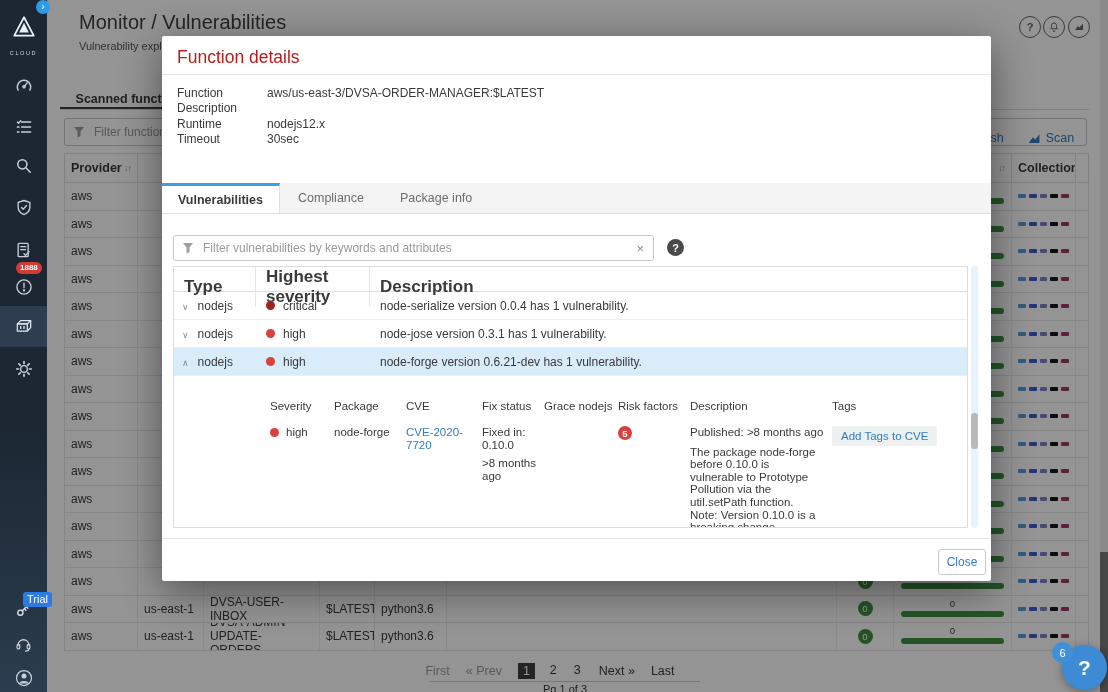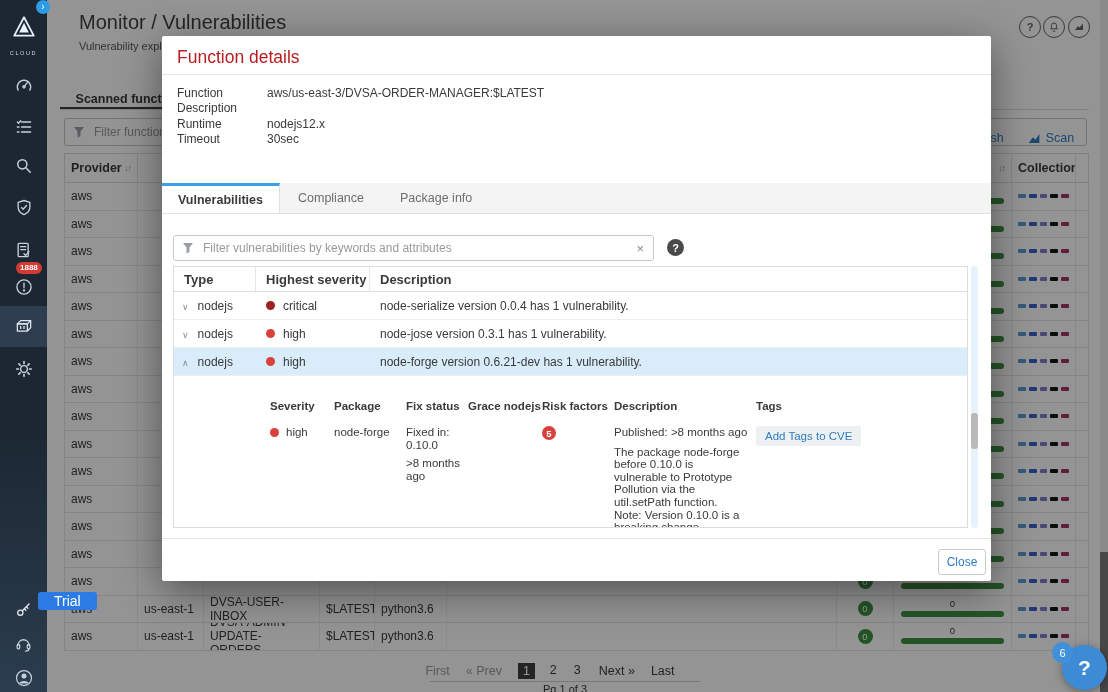--- a/index.html
+++ b/index.html
@@ -9,22 +9,22 @@
 
   
   .sidebar{position:absolute;left:0;top:0;width:47px;height:692px;z-index:40;
            background:linear-gradient(180deg,#1c2733 0%,#1c2733 62%,#2b3d4f 100%)}
   .sicon{position:absolute;left:0;width:47px;display:flex;justify-content:center}
   .brand-txt{position:absolute;top:50px;left:0;width:47px;text-align:center;color:#cfd8e0;
              font-size:5.5px;letter-spacing:1.6px}
   .side-hl{position:absolute;left:0;top:306px;width:47px;height:41px;background:#2e3e50}
   .red-badge{position:absolute;left:16px;top:262px;background:#d23b33;color:#fff;font-size:8px;
              font-weight:bold;border-radius:7px;padding:2px 4px;line-height:1;z-index:2}
-  .trial-badge{position:absolute;left:38px;top:592px;background:#2c7be5;color:#fff;font-size:14px;
-               border-radius:3px;padding:2px 16px;line-height:1;z-index:2}
+  .trial-badge{position:absolute;left:23px;top:592px;background:#2c7be5;color:#fff;font-size:11px;
+               border-radius:3px;padding:2px 4px;line-height:1;z-index:2}
   .expand-dot{position:absolute;left:36px;top:0;width:14px;height:14px;border-radius:50%;
               background:#2e9be6;color:#fff;font-size:10px;line-height:13px;text-align:center;z-index:45}
 
   
   .page-title{left:79px;top:11px;font-size:20px;color:#414141}
   .page-sub{left:79px;top:40px;font-size:11px;color:#555}
   .hcirc{top:16px;width:20px;height:20px;border:1.5px solid #666;border-radius:50%;
          display:flex;align-items:center;justify-content:center;color:#666;font-size:11px;font-weight:bold}
   .fn-tab{left:60px;top:92px;width:143px;text-align:center;font-weight:bold;font-size:12.5px}
   .fn-tab-line{left:60px;top:107px;width:143px;height:3px;background:#3f3f3f}
@@ -88,35 +88,35 @@
   .m-tab{padding:0 18px;display:flex;align-items:center}
   .m-tab.active{background:#fff;border-top:3px solid #3aa0e8;border-right:1px solid #e0e0e0;
                 font-weight:bold;color:#3a3a3a;padding:0 16px}
   .m-filter{left:11px;top:199px;width:481px;height:26px;border:1px solid #c9c9c9;border-radius:3px;
             display:flex;align-items:center;padding-left:8px;box-sizing:border-box}
   .m-x{padding:0 9px;color:#8a8a8a;font-size:13px}
   .m-help{left:505px;top:203px;width:17px;height:17px;background:#4a4a4a;border-radius:50%;color:#fff;
           font-size:11px;font-weight:bold;display:flex;align-items:center;justify-content:center}
   .v-table{left:11px;top:230px;width:795px;height:262px;border:1px solid #ddd;box-sizing:border-box;overflow:hidden}
   .v-head{display:grid;grid-template-columns:82px 114px 1fr;height:24px;border-bottom:1px solid #ddd;
-          font-weight:bold;font-size:13px;align-items:center}
+          font-weight:bold;font-size:17px;align-items:center}
   .v-head>div{border-right:1px solid #e6e6e6;height:100%;display:flex;align-items:center;padding-left:10px}
   .v-head>div:last-child{border-right:none}
   .v-row{display:grid;grid-template-columns:82px 114px 1fr;height:27px;border-bottom:1px solid #eee;
          font-size:12px;align-items:center}
   .v-row.hl{background:#d9ecfa}
   .chev{color:#8a8a8a;font-size:9px;margin-left:8px}
   .vtype{margin-left:9px}
   .dot{width:9px;height:9px;border-radius:50%;display:inline-block;margin-left:10px}
   .sev{margin-left:8px}
   .vdesc{padding-left:10px}
   .v-exp{position:relative;background:#fff;height:157px}
   .e-cols{display:flex;padding-top:24px}
   .e-col{box-sizing:border-box;padding-right:8px}
-  .eh{font-weight:bold;font-size:11.5px;white-space:nowrap;margin-bottom:14px}
+  .eh{font-weight:normal;font-size:11.5px;white-space:nowrap;margin-bottom:14px}
   .ec{font-size:11.5px;line-height:12.6px}
   .cve-link{color:#2f7cc3}
   .risk-badge{width:14px;height:14px;border-radius:50%;color:#fff;font-size:9.5px;font-weight:bold;
               display:flex;align-items:center;justify-content:center}
   .tags-btn{display:inline-block;background:#eef1f1;color:#2f7cc3;font-size:11.5px;padding:4px 9px;border-radius:2px}
   .m-scroll{left:809px;top:230px;width:7px;height:262px;background:#e8f2fb;border-radius:3px}
   .m-thumb{left:809px;top:377px;width:7px;height:36px;background:#b9b9b9;border-radius:3px}
   .m-close{left:776px;top:513px;width:46px;height:24px;border:1px solid #c9c9c9;border-radius:3px;
            color:#2f7cc3;font-size:12px;background:#fff;display:flex;align-items:center;justify-content:center}
 
@@ -766,20 +766,24 @@
             <div class="eh">Severity</div>
             <div class="ec" style="display:flex;align-items:center">
               <span class="dot" id="exp-dot" style="margin-left: 0px; background: rgb(217, 65, 61);"></span>
               <span style="margin-left:7px">high</span>
             </div>
           </div>
           <div class="e-col" style="width:72px">
             <div class="eh">Package</div>
             <div class="ec">node-forge</div>
           </div>
+          <div class="e-col" style="width:76px">
+            <div class="eh">CVE</div>
+            <div class="ec cve-link" style="width:64px">CVE-2020-7720</div>
+          </div>
           <div class="e-col" style="width:62px">
             <div class="eh">Fix status</div>
             <div class="ec" style="width:58px">Fixed in: 0.10.0</div>
             <div class="ec" style="width:58px;margin-top:6px">&gt;8 months ago</div>
           </div>
           <div class="e-col" style="width:74px">
             <div class="eh">Grace nodejs</div>
             <div class="ec"></div>
           </div>
           <div class="e-col" style="width:72px">

